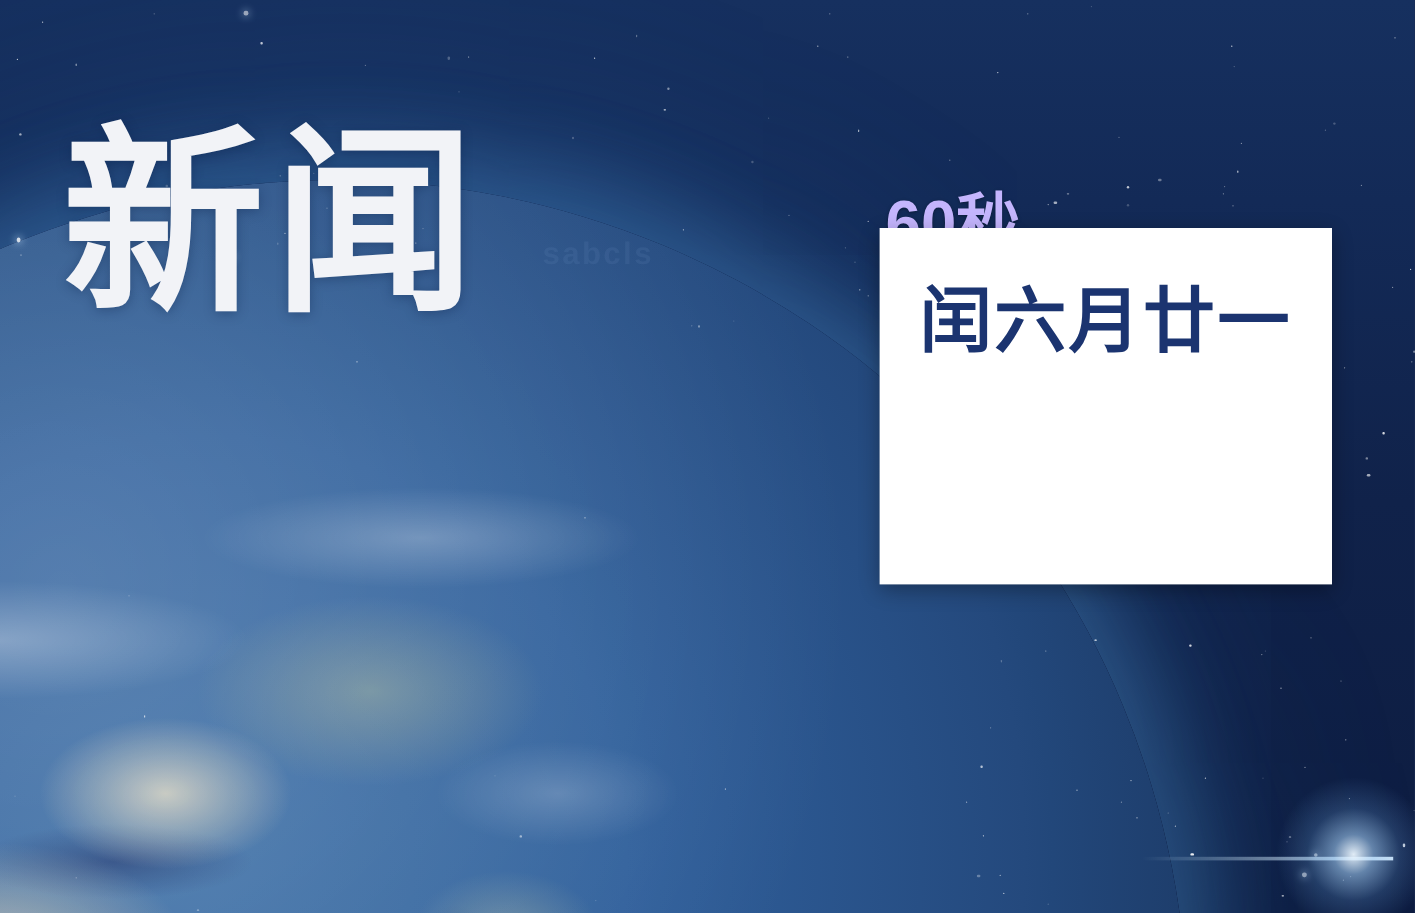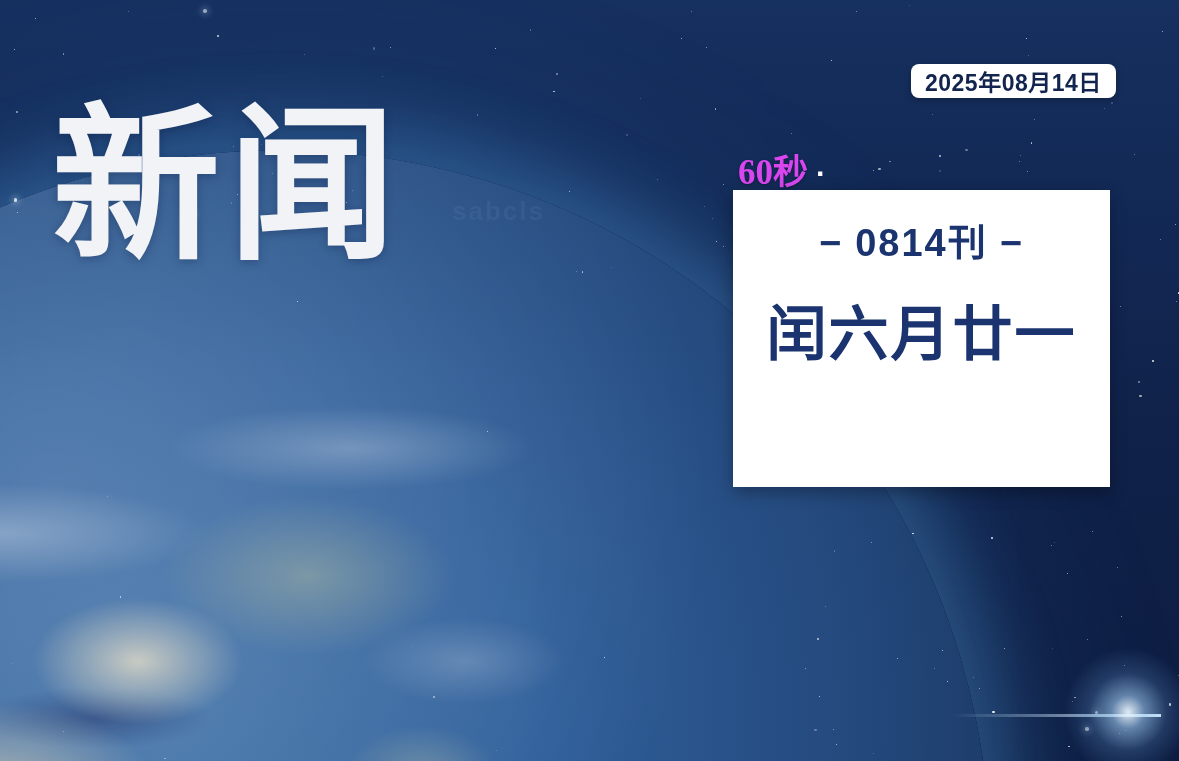--- a/index.html
+++ b/index.html
@@ -144,24 +144,23 @@
     white-space:nowrap;
   }
 
   
   .tagline{
     position:absolute;left:738px;top:143px;
     display:flex;align-items:baseline;
     white-space:nowrap;
   }
   .tagline .secs{
-    font-size:35px;font-weight:700;color:#d946ef;
+    font-size:53px;font-weight:700;color:#c4b5fd;
     letter-spacing:0px;
     text-shadow:0 1px 3px rgba(0,0,0,.35);
-    font-family:Liberation Serif, serif;
   }
   .tagline .dot{
     font-size:30px;font-weight:700;color:#ffffff;
     margin:0 6px 0 8px;
   }
   .tagline .desc{
     font-size:31px;font-weight:700;color:#ffffff;
     letter-spacing:1px;
     text-shadow:0 1px 3px rgba(0,0,0,.30);
   }
@@ -407,28 +406,24 @@
     </div>
   <div class="flare-streak"></div>
   <div class="flare"></div>
 
   <div class="watermark">sabcls</div>
 
   <div class="brand">
     <span class="brand-line brand-bottom">新闻</span>
   </div>
 
-  <div class="date-pill">2025年08月14日</div>
 
   <div class="tagline">
     <span class="secs">60秒</span>
     <span class="dot">·</span>
   </div>
 
   <div class="card">
-    <div class="card-issue">
-      <span class="dash">−</span><span>0814刊</span><span class="dash">−</span>
-    </div>
     <div class="card-lunar">闰六月廿一</div>
   </div>
 
 
 </div>
 
 </body></html>

